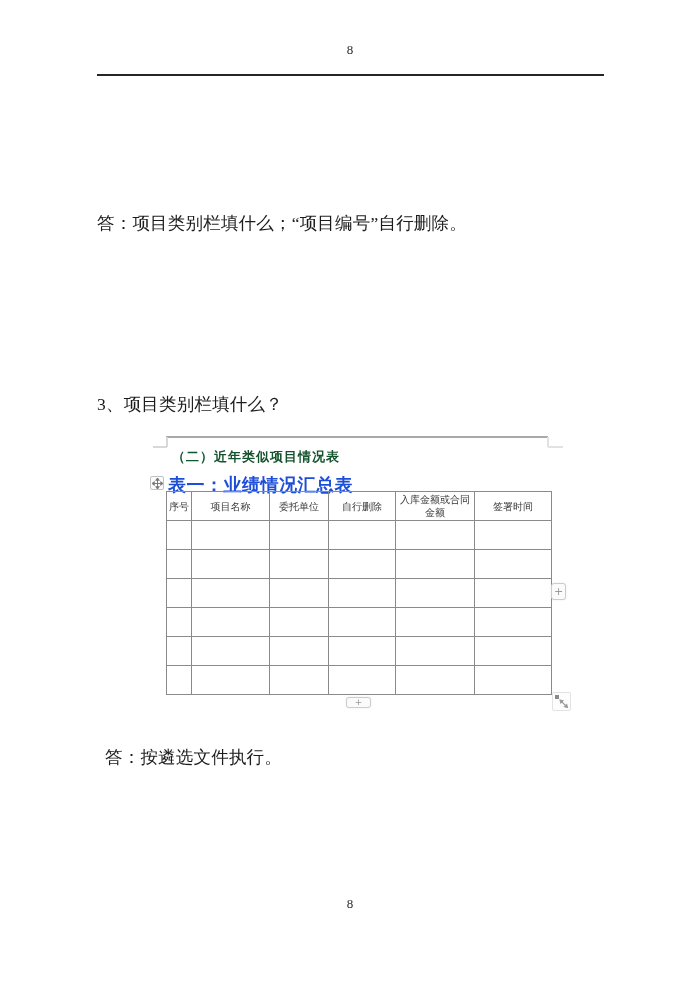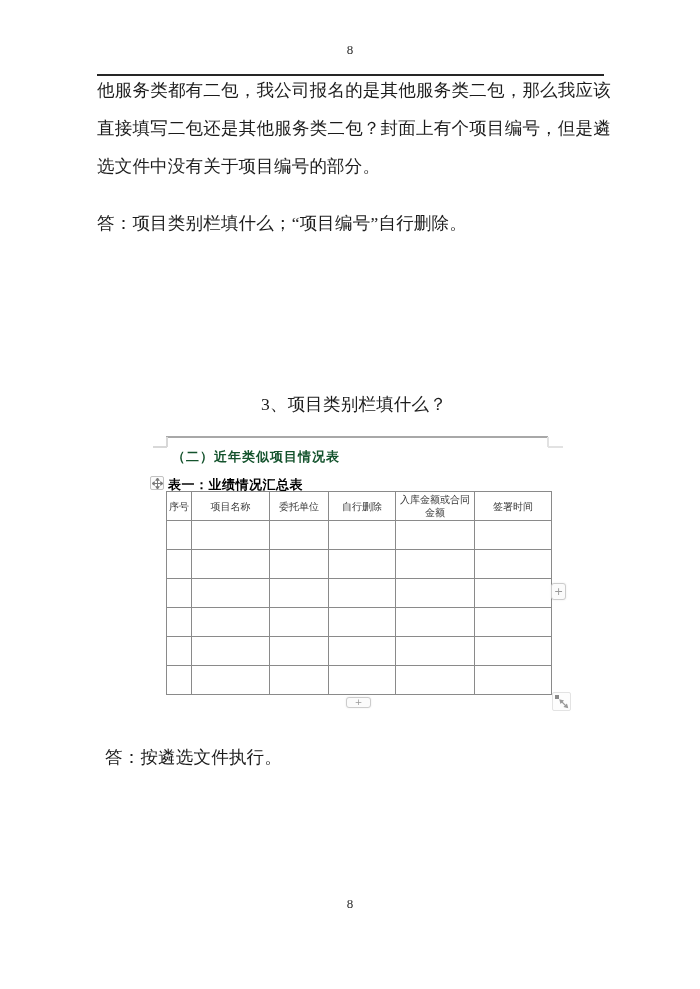--- a/index.html
+++ b/index.html
@@ -35,21 +35,21 @@
   
   .doc-text {
     left: 97px; width: 514px;
     font-size: 17.5px;
     line-height: 38px;
     letter-spacing: 0.2px;
     color: #1c1c1c;
   }
   .para-q2   { top: 71px; text-align: justify; text-justify: inter-ideograph; }
   .answer-q2 { top: 204px; }
-  .question-3{ top: 385px; text-align: center; }
+  .question-3{ top: 385px; }
   .answer-q3 { top: 738px; margin-left: 8px; }
 
   
   .shot {
     left: 100px; top: 428px;
     width: 505px; height: 292px;
     font-family: "Liberation Serif", "DejaVu Serif", serif;
     color: #3c3c3c;
   }
   .frame-dark        { left: 66px;  top: 8px;  width: 382px; height: 2px;   background: #a8a8a8; }
@@ -61,23 +61,23 @@
   .shot-heading {
     left: 72px; top: 22px;
     font-size: 13px; font-weight: bold;
     letter-spacing: 1px;
     color: #14532d;
     line-height: 14px;
     white-space: nowrap;
   }
   .shot-caption {
     left: 68px; top: 50px;
-    font-size: 13px; font-weight: bold;
+    font-size: 18px; font-weight: bold;
     letter-spacing: 0.5px;
-    color: #000000;
+    color: #1d4ed8;
     line-height: 14px;
     white-space: nowrap;
   }
   .move-handle {
     left: 50px; top: 48px;
     width: 14px; height: 14px;
     border: 1px solid #c2c2c2;
     background: #fbfbfb;
     border-radius: 2px;
     display: flex; align-items: center; justify-content: center;
@@ -133,21 +133,20 @@
 </style>
 </head>
 <body>
 
 <div class="page">
 
   <div class="abs pagenum pagenum-top">8</div>
 
   <div class="abs header-rule"></div>
 
-  <div class="abs doc-text para-q2">他服务类都有二包，我公司报名的是其他服务类二包，那么我应该直接填写二包还是其他服务类二包？封面上有个项目编号，但是遴选文件中没有关于项目编号的部分。</div>
 
   <div class="abs doc-text answer-q2">答：项目类别栏填什么；“项目编号”自行删除。</div>
 
   <div class="abs doc-text question-3">3、项目类别栏填什么？</div>
 
   <div class="abs shot">
 
     <div class="abs frame-dark"></div>
     <div class="abs frame-lt-left-h"></div>
     <div class="abs frame-lt-left-v"></div>

